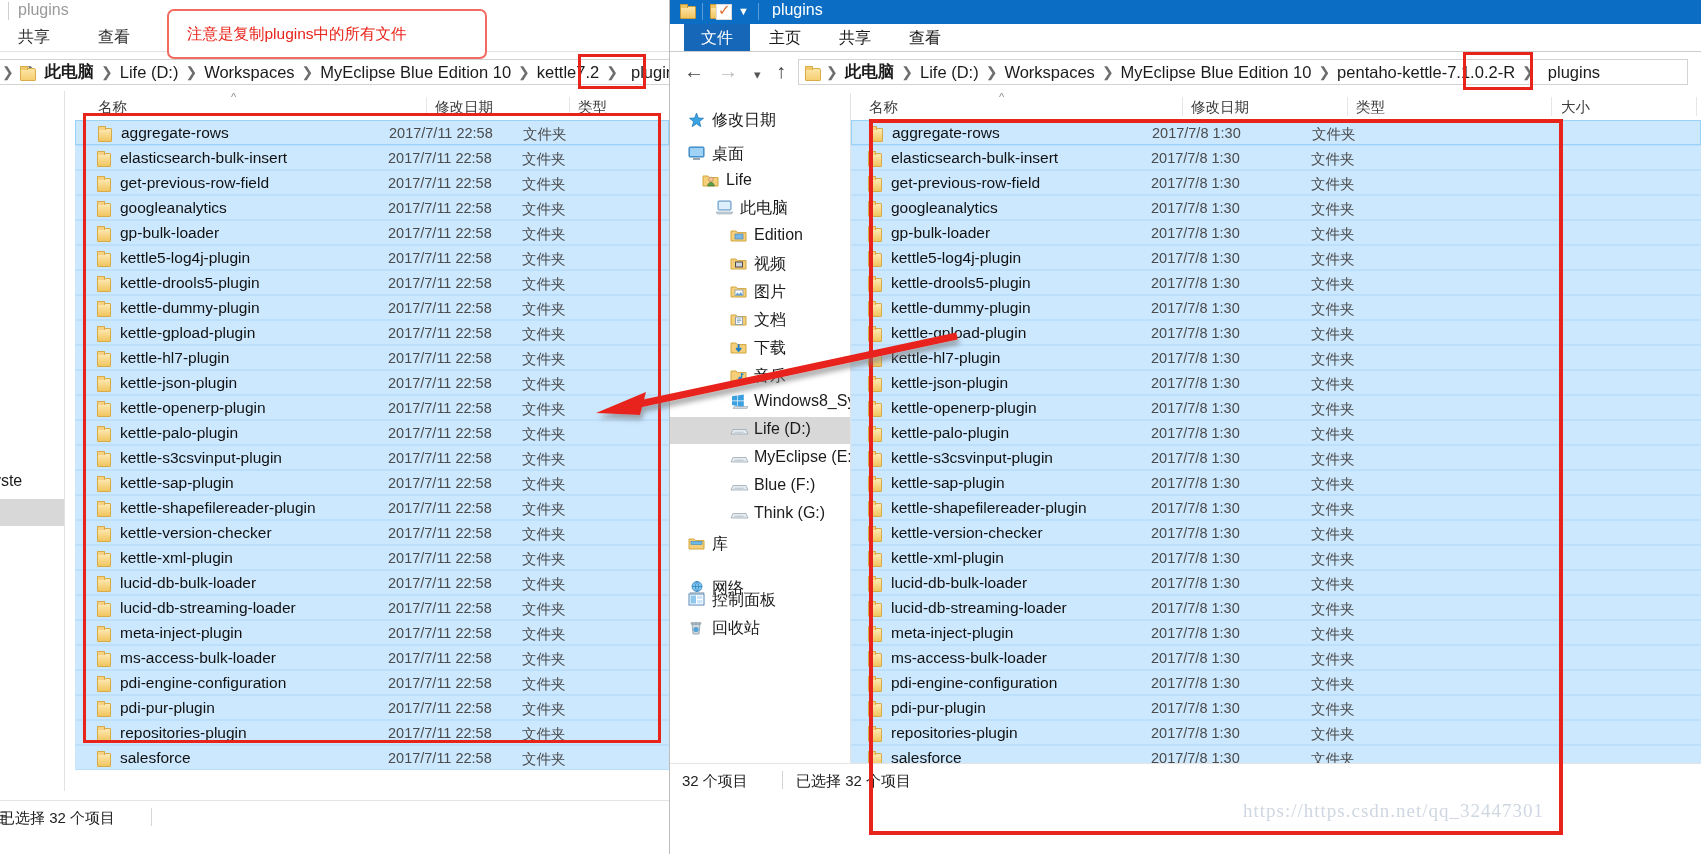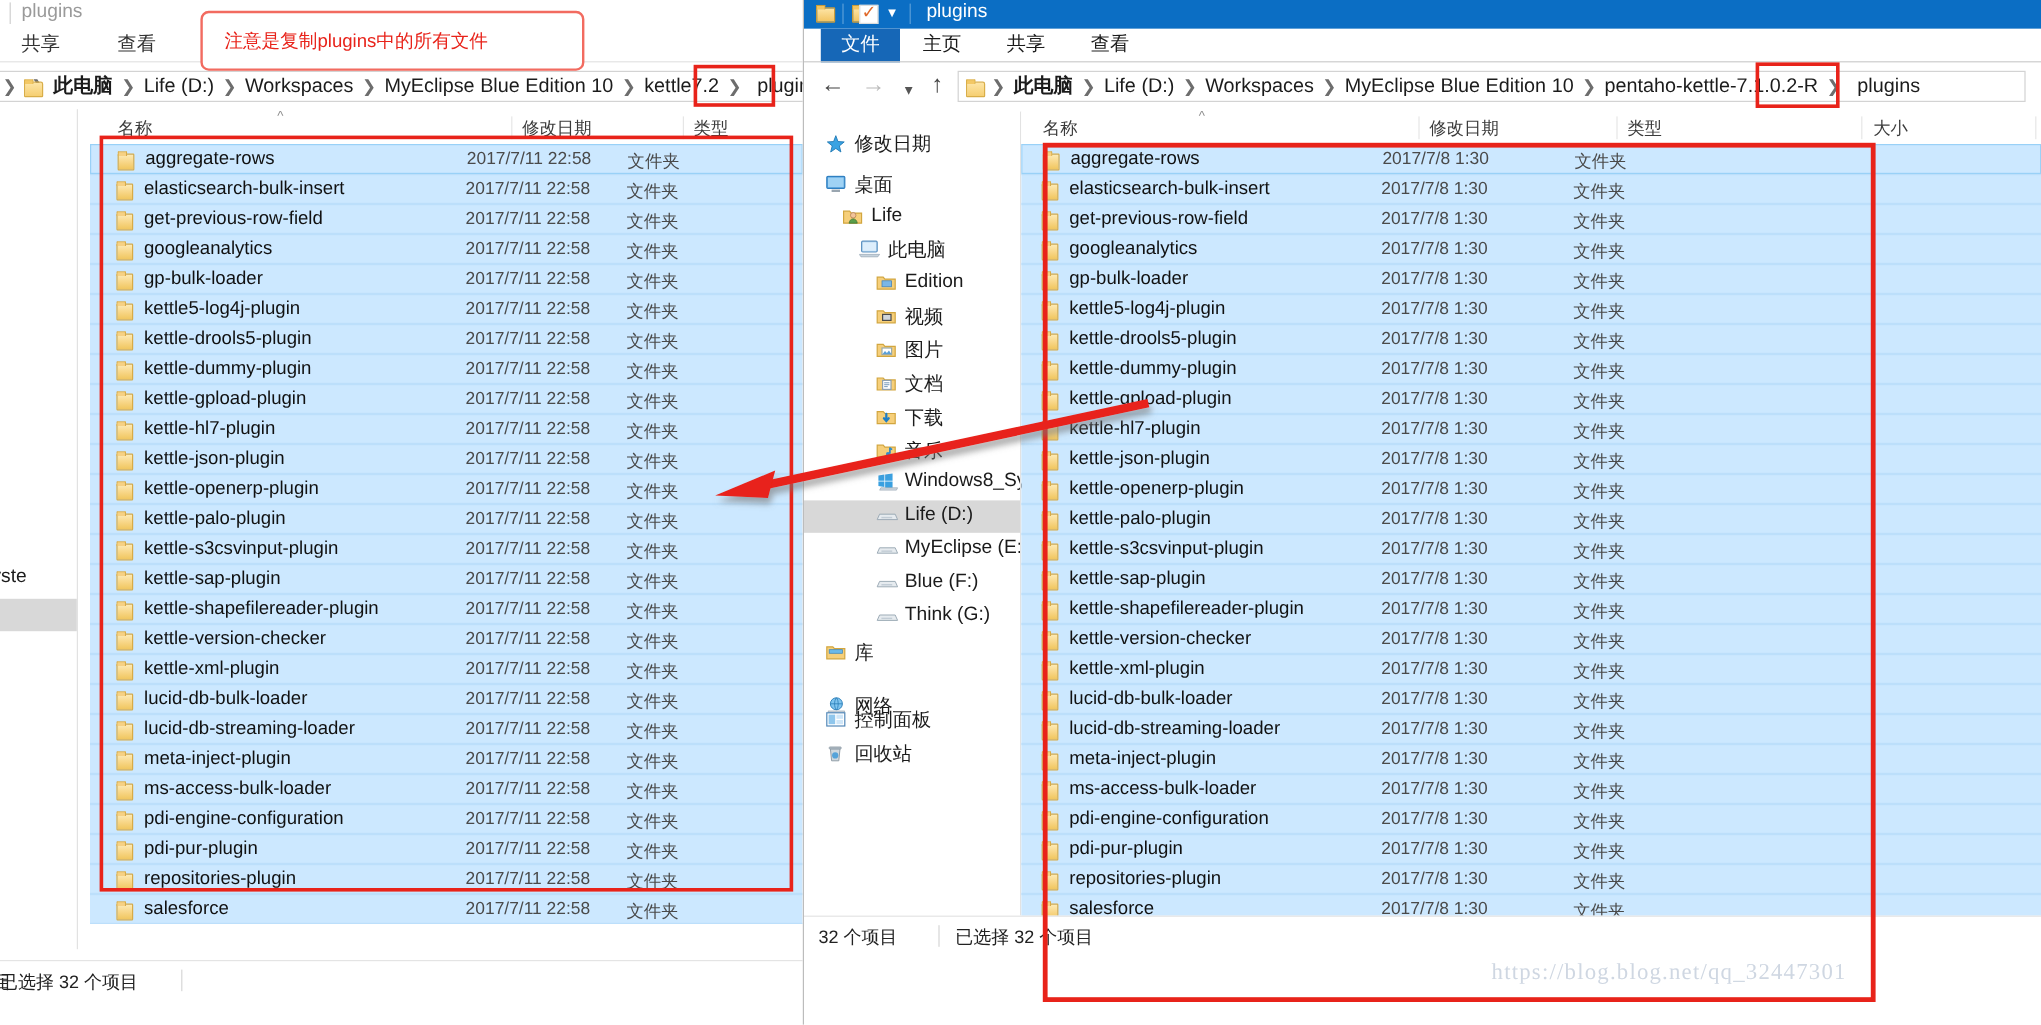--- a/index.html
+++ b/index.html
@@ -812,13 +812,13 @@
     <filter id="shd" x="-20%" y="-20%" width="160%" height="180%">
       <feDropShadow dx="2" dy="5" stdDeviation="2.5" flood-color="#777" flood-opacity="0.6"></feDropShadow>
     </filter>
   </defs>
   <g filter="url(#shd)">
     <line x1="397" y1="18" x2="70" y2="88" stroke="#e8231a" stroke-width="7"></line>
     <polygon points="36,95 86,74 80,97" fill="#e8231a"></polygon>
   </g>
 </svg>
 
-<div id="watermark">https://blog.blog.net/qq_32447301</div>
+<div id="watermark">https://https.csdn.net/qq_32447301</div>
 
 </body></html>

